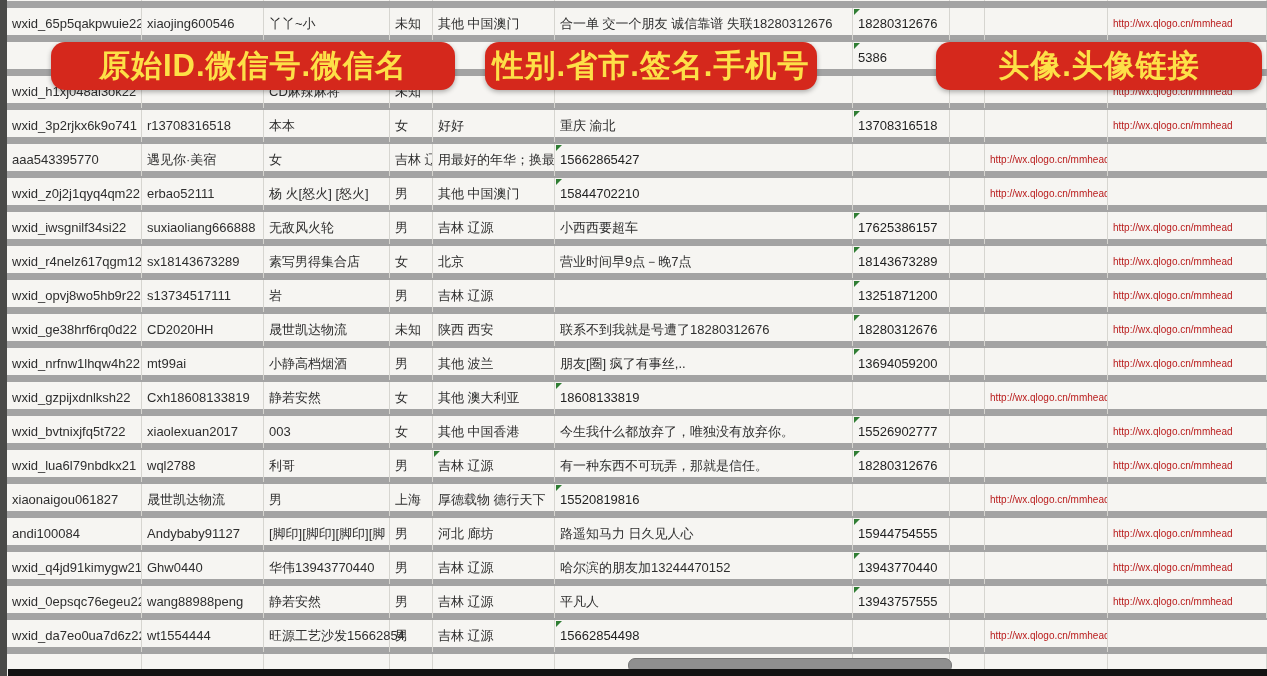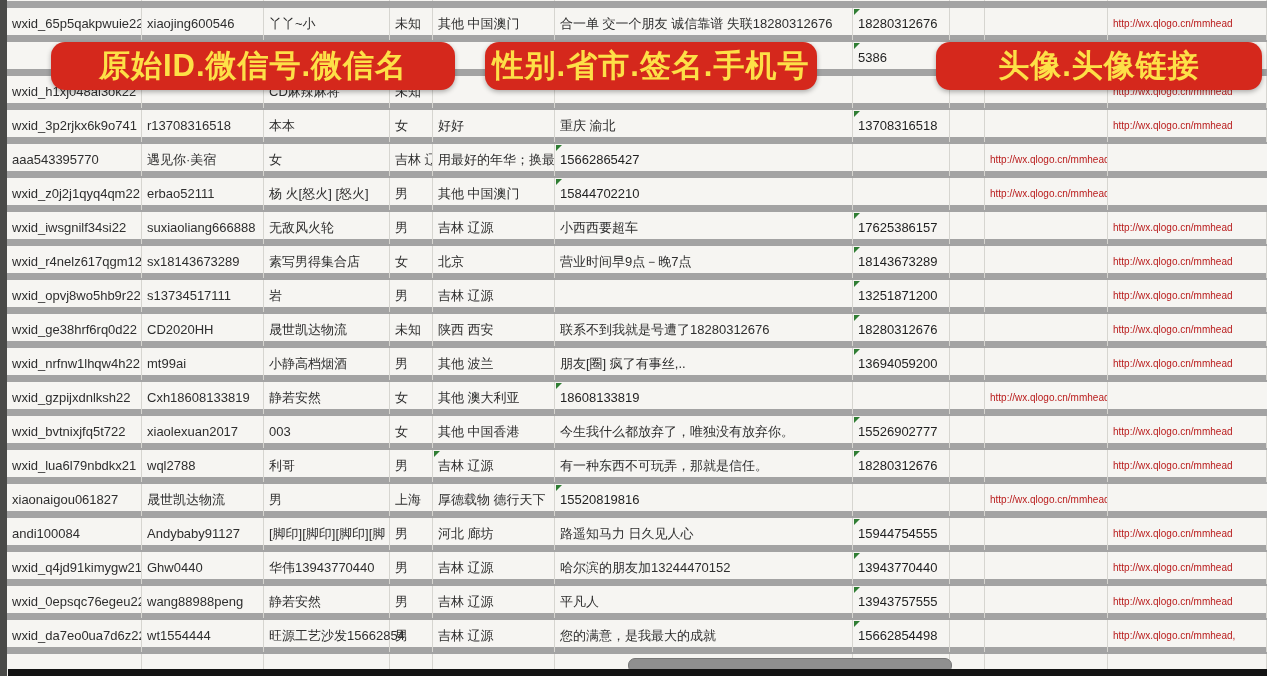--- a/index.html
+++ b/index.html
@@ -298,21 +298,20 @@
           <div class="av" style="background: linear-gradient(135deg, rgb(180, 180, 184), rgb(133, 133, 137));"></div>
         </div>
         <div class="cell c-link">http://wx.qlogo.cn/mmhead</div>
       </div>
       <div class="row">
         <div class="cell c-wxid">wxid_da7eo0ua7d6z22</div>
         <div class="cell c-id">wt1554444</div>
         <div class="cell c-name">旺源工艺沙发15662854</div>
         <div class="cell c-gender">男</div>
         <div class="cell c-region">吉林 辽源</div>
-        <div class="cell c-sig">您的满意，是我最大的成就</div>
         <div class="cell c-phone flagged">15662854498</div>
         <div class="cell c-spacer"></div>
         <div class="cell c-avatar">
           <div class="av" style="background: linear-gradient(135deg, rgb(95, 35, 34), rgb(58, 20, 18));">
             <span class="av-sub" style="color: rgb(255, 106, 85);">中国加油</span>
           </div>
         </div>
         <div class="cell c-link">http://wx.qlogo.cn/mmhead,</div>
       </div>
       <div class="row">

